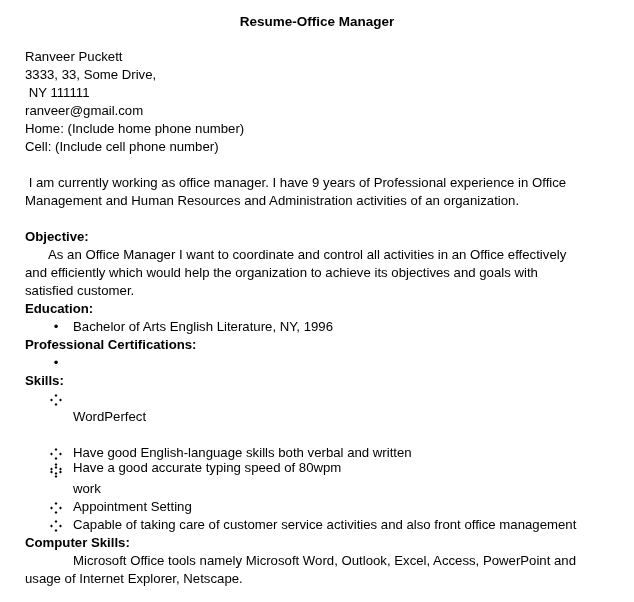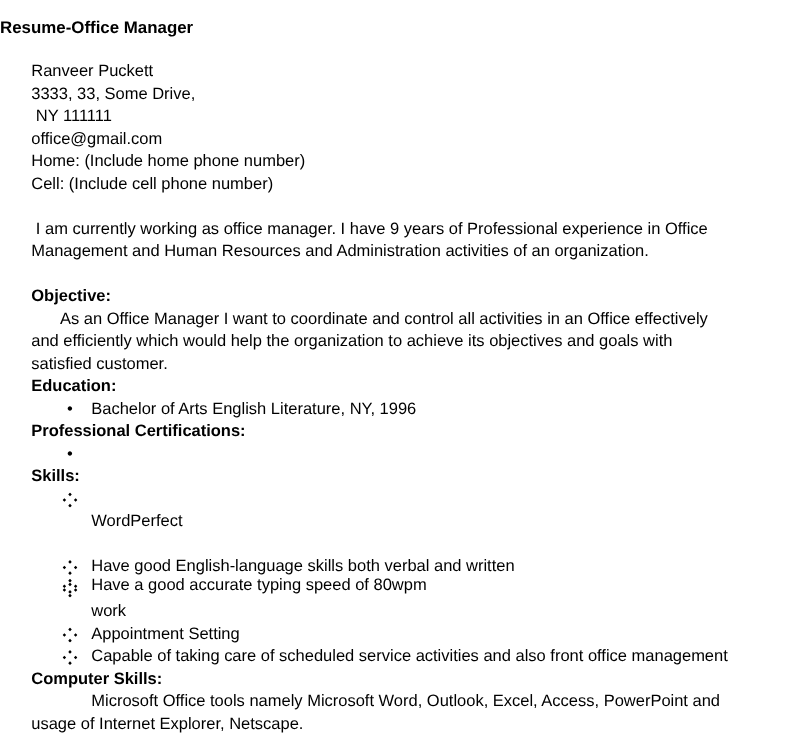--- a/index.html
+++ b/index.html
@@ -2,36 +2,36 @@
 <html><head>
 <meta charset="utf-8">
 <style>
   html, body { margin: 0; padding: 0; background: #ffffff; }
   body {
     width: 634px; height: 602px; overflow: hidden; position: relative;
     font-family: "Liberation Sans", sans-serif; font-size: 13.2px; color: #000;
   }
   .doc { position: absolute; left: 25px; top: 0; width: 600px; }
   .line { position: absolute; left: 0; height: 18px; line-height: 18px; white-space: nowrap; }
-  .title { position: absolute; left: 0; width: 634px; top: 13px; font-weight: bold; font-size: 13.5px; line-height: 18px; }
+  .title { position: absolute; left: 0; width: 634px; text-align: center; top: 13px; font-weight: bold; font-size: 13.5px; line-height: 18px; }
   .bold { font-weight: bold; }
   .bullet-glyph { position: absolute; left: 24px; width: 14px; text-align: center; }
   .bullet-text { position: absolute; left: 48px; }
   .diamond { position: absolute; left: 25px; width: 12px; height: 12px; top: 3px; }
 </style>
 </head>
 <body>
 
 <div class="title">Resume-Office Manager</div>
 
 <div class="doc">
   <div class="line" style="top:48px">Ranveer Puckett</div>
   <div class="line" style="top:66px">3333, 33, Some Drive,</div>
   <div class="line" style="top:84px;white-space:pre"> NY 111111</div>
-  <div class="line" style="top:102px">office@gmail.com</div>
+  <div class="line" style="top:102px">ranveer@gmail.com</div>
   <div class="line" style="top:120px">Home: (Include home phone number)</div>
   <div class="line" style="top:138px">Cell: (Include cell phone number)</div>
 
   <div class="line" style="top:174px;white-space:pre"> I am currently working as office manager. I have 9 years of Professional experience in Office</div>
   <div class="line" style="top:192px">Management and Human Resources and Administration activities of an organization.</div>
 
   <div class="line bold" style="top:228px">Objective:</div>
   <div class="line" style="top:246px;left:23px">As an Office Manager I want to coordinate and control all activities in an Office effectively</div>
   <div class="line" style="top:264px">and efficiently which would help the organization to achieve its objectives and goals with</div>
   <div class="line" style="top:282px">satisfied customer.</div>
@@ -99,20 +99,20 @@
           </svg></span>
         <span class="bullet-text">Appointment Setting</span>
       </div>
       <div class="line" style="top: 516px; width: 600px;">
         <span class="diamond"><svg viewBox="0 0 12 12" width="12" height="12">
             <rect x="5" y="0.5" width="2" height="2" transform="rotate(45 6 1.5)" fill="#000"></rect>
             <rect x="5" y="9.5" width="2" height="2" transform="rotate(45 6 10.5)" fill="#000"></rect>
             <rect x="0.5" y="5" width="2" height="2" transform="rotate(45 1.5 6)" fill="#000"></rect>
             <rect x="9.5" y="5" width="2" height="2" transform="rotate(45 10.5 6)" fill="#000"></rect>
           </svg></span>
-        <span class="bullet-text">Capable of taking care of scheduled service activities and also front office management</span>
+        <span class="bullet-text">Capable of taking care of customer service activities and also front office management</span>
       </div>
     </div>
 
   <div class="line bold" style="top:534px">Computer Skills:</div>
   <div class="line" style="top:552px;left:48px">Microsoft Office tools namely Microsoft Word, Outlook, Excel, Access, PowerPoint and</div>
   <div class="line" style="top:570px">usage of Internet Explorer, Netscape.</div>
 </div>
 
 </body></html>

